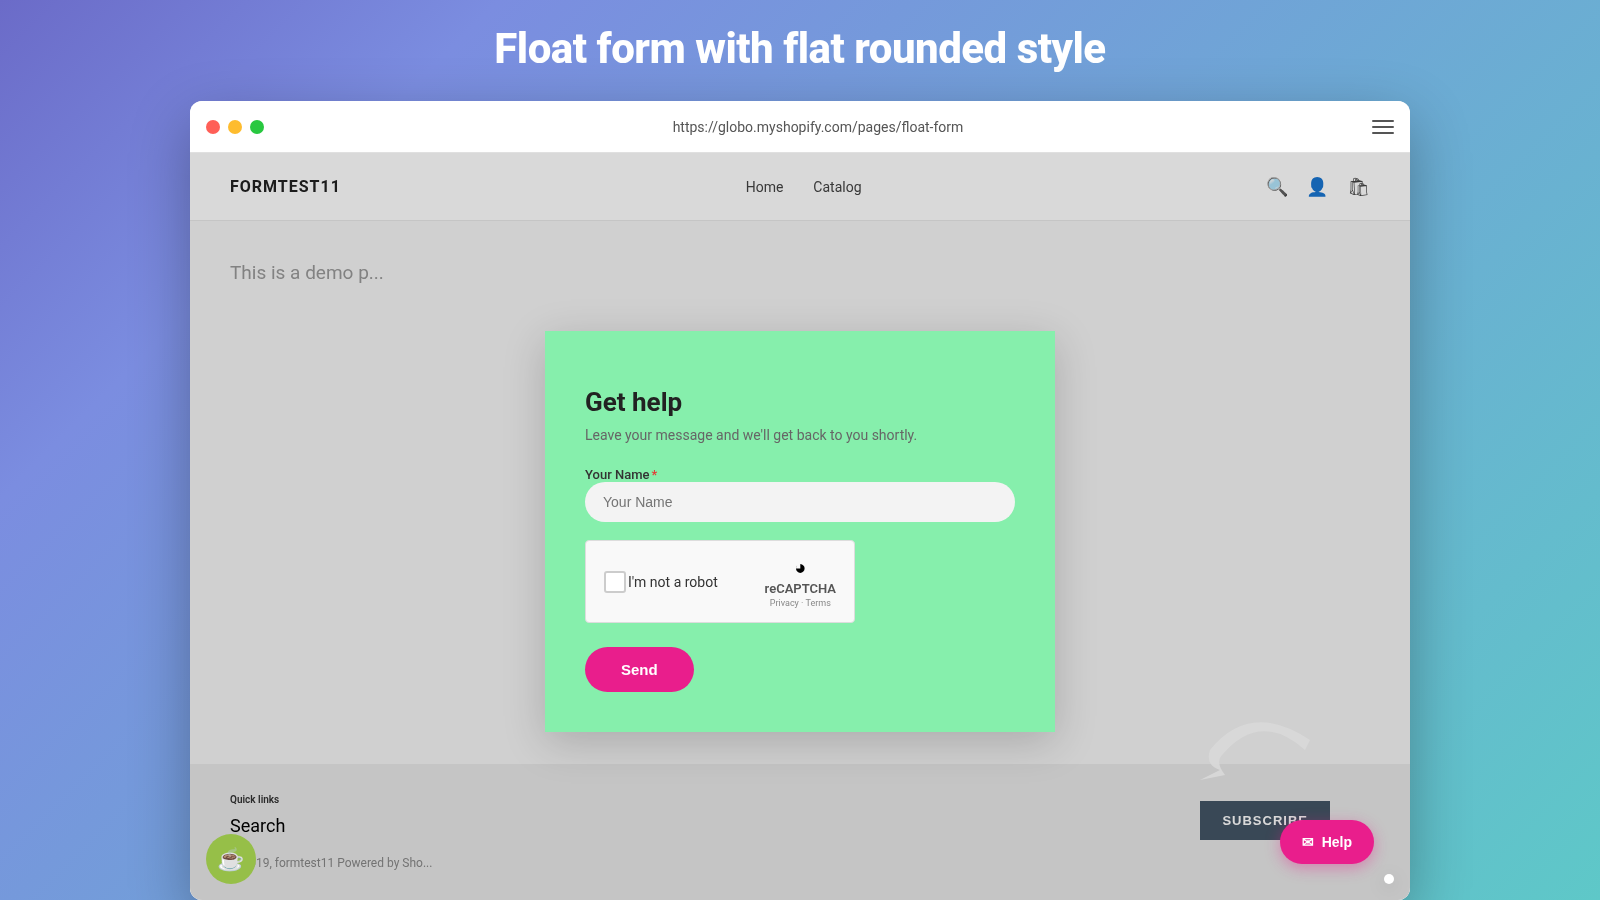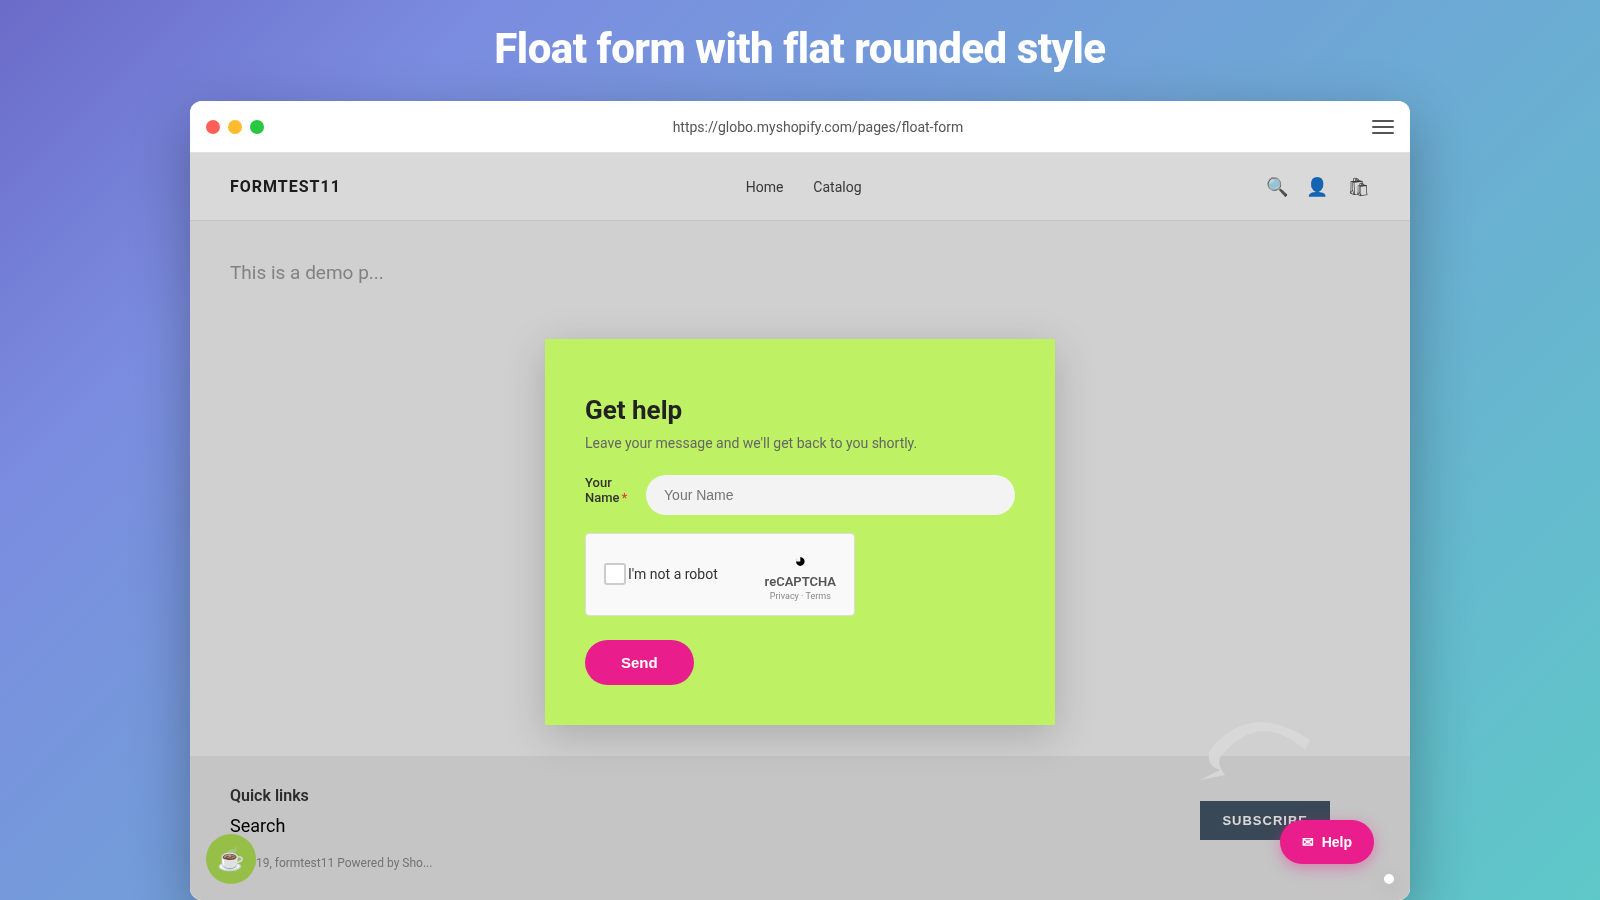--- a/index.html
+++ b/index.html
@@ -139,21 +139,21 @@
     .site-footer {
       position: absolute;
       bottom: 0;
       left: 0;
       right: 0;
       background: #e8e8e8;
       padding: 30px 40px;
     }
 
     .quick-links-title {
-      font-size: 16px;
+      font-size: 10px;
       font-weight: 600;
       color: #333;
       margin-bottom: 10px;
     }
 
     .quick-links-item {
       font-size: 18px;
       color: #000000;
       cursor: pointer;
     }
@@ -196,21 +196,21 @@
       position: absolute;
       top: 0; left: 0; right: 0; bottom: 0;
       background: rgba(0,0,0,0.15);
       display: flex;
       align-items: center;
       justify-content: center;
       padding-top: 30px;
     }
 
     .modal {
-      background: #bef264;
+      background: #86efac;
       border-radius: 0;
       padding: 56px 40px 40px;
       width: 510px;
       box-shadow: 0 10px 40px rgba(0,0,0,0.18);
       position: relative;
       top: -10px;
     }
 
     .modal-title {
       font-size: 26px;
@@ -227,21 +227,21 @@
 
     .form-row {
       display: flex;
       gap: 16px;
       margin-bottom: 18px;
     }
 
     .form-group {
       flex: 1;
       display: flex;
-      flex-direction: row;
+      flex-direction: column;
     }
 
     .form-label {
       font-size: 13px;
       color: #333;
       font-weight: 500;
     }
 
     .required-star {
       color: #e53935;

